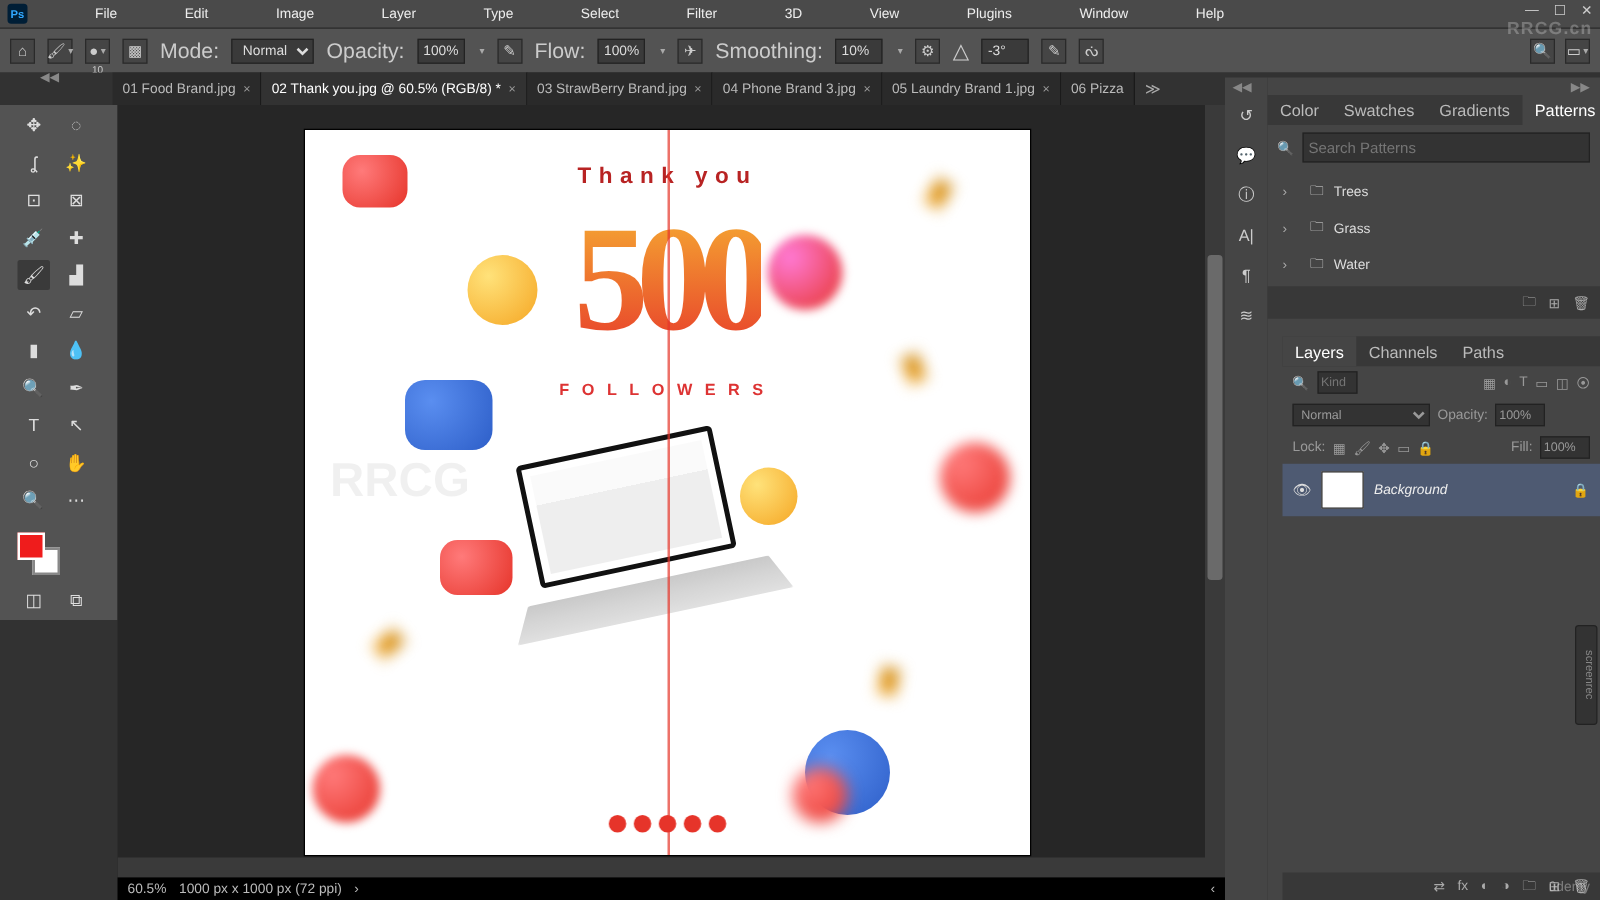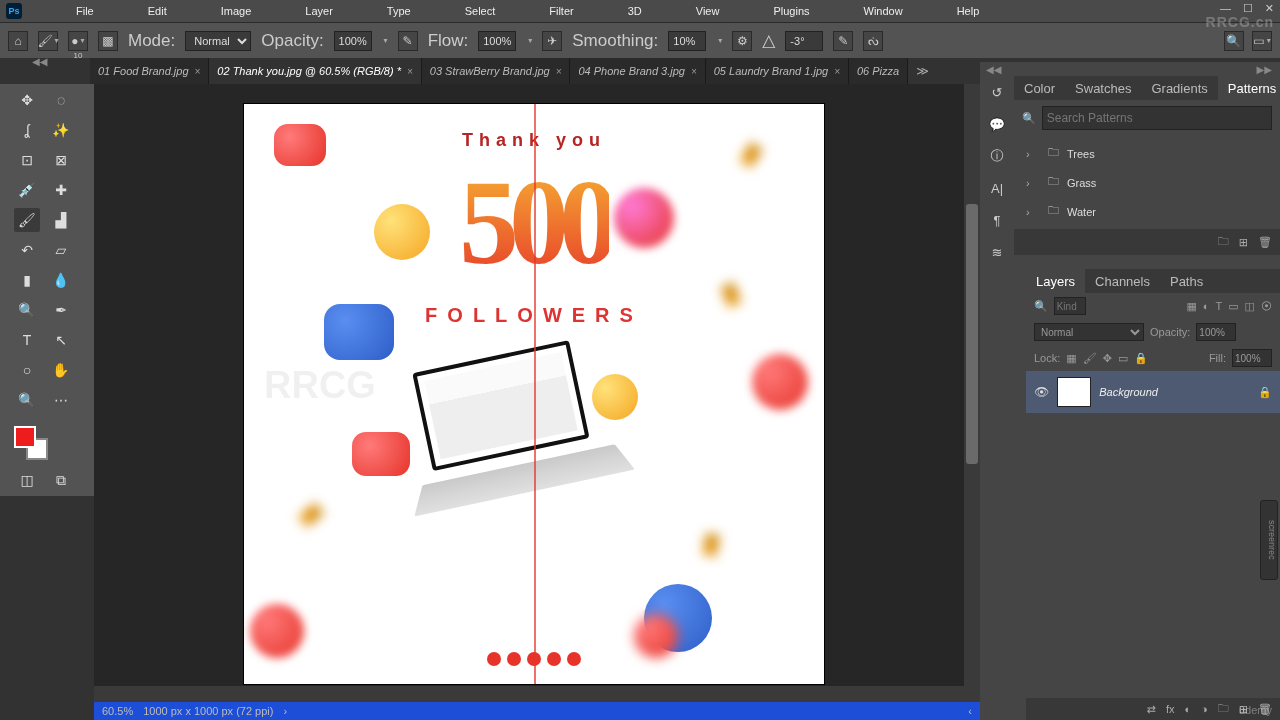--- a/index.html
+++ b/index.html
@@ -15,59 +15,59 @@
 .optionsbar { height: 36px; background: #535353; display: flex; align-items: center; padding: 0 8px; gap: 10px; border-top: 1px solid #2a2a2a; }
 .optionsbar .label { color: #ccc; font-size: 17px; }
 .optionsbar select, .optionsbar .valbox { background: #3a3a3a; color: #ddd; border: 1px solid #222; height: 20px; padding: 0 4px; font-size: 11px; }
 .optionsbar .valbox { width: 38px; text-align: left; display: inline-flex; align-items: center; }
 .arrow-down { font-size: 8px; margin-left: 2px; color: #aaa; }
 .optionsbar .icon { width: 20px; height: 20px; background: #454545; border: 1px solid #2a2a2a; display: flex; align-items: center; justify-content: center; font-size: 12px; color: #ccc; }
 .right-options { margin-left: auto; display: flex; gap: 8px; align-items: center; }
 
 
 .tabbar { height: 26px; background: #323232; display: flex; align-items: center; padding-left: 90px; gap: 0; position: relative; }
-.doc-tab { padding: 0 8px; height: 26px; display: flex; align-items: center; gap: 6px; color: #bbb; background: #2a2a2a; border-right: 1px solid #1a1a1a; font-size: 11px; font-style: italic; }
+.doc-tab { padding: 0 8px; height: 26px; display: flex; align-items: center; gap: 6px; color: #bbb; background: #2a2a2a; border-right: 1px solid #1a1a1a; font-size: 11px; }
 .doc-tab.active { background: #323232; color: #fff; }
 .doc-tab .close-x { font-size: 10px; color: #999; }
 .tabbar .collapse-l { position: absolute; left: 32px; top: -2px; color: #888; font-size: 10px; }
 .tabbar .overflow { margin-left: 4px; color: #aaa; font-size: 12px; padding: 0 4px; }
 
 
 .left-toolbar { position: absolute; left: 0; top: 84px; width: 94px; background: #535353; display: flex; flex-wrap: wrap; padding: 4px 14px; gap: 6px 8px; }
 .left-toolbar .tool { width: 26px; height: 24px; display: flex; align-items: center; justify-content: center; color: #ddd; font-size: 14px; border-radius: 2px; }
 .left-toolbar .tool.sel { background: #3a3a3a; }
 .color-swatches { margin-top: 8px; position: relative; width: 40px; height: 36px; }
 .color-swatches .fg { position: absolute; left: 0; top: 0; width: 22px; height: 22px; border: 2px solid #fff; }
 .color-swatches .bg { position: absolute; left: 12px; top: 12px; width: 22px; height: 22px; border: 2px solid #888; background: #fff; }
 
 
 .canvas-area { position: absolute; left: 94px; top: 84px; right: 300px; bottom: 18px; background: #262626; overflow: hidden; }
 .canvas { position: absolute; left: 150px; top: 20px; width: 580px; height: 580px; background: #fff; box-shadow: 0 0 0 1px #000; overflow: hidden; }
 .canvas .thankyou { position: absolute; top: 26px; left: 50%; transform: translateX(-50%); color: #b82323; font-weight: bold; letter-spacing: 6px; font-size: 18px; }
 .canvas .big500 { position: absolute; top: 50px; left: 50%; transform: translateX(-50%); font-size: 120px; font-weight: 800; font-family: Georgia, serif; background: linear-gradient(180deg,#f7b733,#e6342a); -webkit-background-clip: text; color: transparent; letter-spacing: -10px; }
-.canvas .followers { position: absolute; top: 200px; left: 50%; transform: translateX(-50%); color: #d33; font-weight: bold; letter-spacing: 10px; font-size: 20px; }
+.canvas .followers { position: absolute; top: 200px; left: 50%; transform: translateX(-50%); color: #d33; font-weight: bold; letter-spacing: 10px; font-size: 13px; }
 .canvas .laptop { position: absolute; top: 250px; left: 46%; transform: translate(-50%,0) rotate(-12deg); width: 210px; height: 150px; }
 .canvas .laptop .screen { width: 160px; height: 100px; background: #fff; border: 4px solid #111; border-radius: 4px; position: absolute; left: 20px; top: 0; }
 .canvas .laptop .screen::after { content:""; position:absolute; inset:6px; background: linear-gradient(180deg,#fafafa 30%, #eee 30%); }
 .canvas .laptop .keys { position: absolute; left: 0; top: 100px; width: 210px; height: 50px; background: linear-gradient(180deg,#c9c9c9,#e0e0e0); transform: perspective(300px) rotateX(55deg); border-radius: 2px; }
 .canvas .redline { position: absolute; left: 50%; top: 0; width: 2px; height: 100%; background: rgba(230,52,42,.7); }
 .bubble { position: absolute; border-radius: 50%; filter: blur(.5px); }
 .bub-red { background: radial-gradient(circle at 30% 30%, #ff7a7a, #e6342a); }
 .bub-yellow { background: radial-gradient(circle at 30% 30%, #ffe27a, #f5a623); }
 .bub-blue { background: radial-gradient(circle at 30% 30%, #5a8ef0, #2d5ec8); }
 .bub-pink { background: radial-gradient(circle at 30% 30%, #ff7ad5, #e6342a); }
 .confetti { position: absolute; width: 14px; height: 22px; background: linear-gradient(45deg,#f5a623,#c47d00); border-radius: 2px; filter: blur(6px); }
 .social-bar { position: absolute; bottom: 18px; left: 50%; transform: translateX(-50%); display: flex; gap: 6px; }
 .social-bar span { width: 14px; height: 14px; border-radius: 50%; background: #e6342a; }
 
 
 .canvas-area .vscroll { position: absolute; right: 0; top: 0; bottom: 0; width: 16px; background: #3a3a3a; }
 .canvas-area .vscroll .thumb { position: absolute; left: 2px; right: 2px; top: 120px; height: 260px; background: #6a6a6a; border-radius: 3px; }
 .canvas-area .hscroll { position: absolute; left: 0; right: 16px; bottom: 0; height: 16px; background: #3a3a3a; display: flex; align-items: center; }
-.statusbar { position: absolute; left: 94px; right: 300px; bottom: 0; height: 18px; background: #1d4ed8; display: flex; align-items: center; padding: 0 8px; gap: 10px; font-size: 10px; color: #bbb; }
+.statusbar { position: absolute; left: 94px; right: 300px; bottom: 0; height: 18px; background: #000000; display: flex; align-items: center; padding: 0 8px; gap: 10px; font-size: 10px; color: #bbb; }
 
 
 .dockstrip { position: absolute; right: 266px; top: 62px; width: 34px; background: #454545; bottom: 0; display: flex; flex-direction: column; align-items: center; gap: 12px; padding-top: 20px; }
 .dockstrip .ds-icon { width: 20px; height: 20px; color: #ccc; display: flex; align-items: center; justify-content: center; font-size: 13px; }
 .dockstrip .collapse-r { position: absolute; top: 2px; left: 6px; color: #888; font-size: 10px; }
 
 
 .right-panels { position: absolute; right: 0; top: 62px; bottom: 0; width: 266px; background: #454545; display: flex; flex-direction: column; }
 .right-panels .collapse-rr { position: absolute; top: 2px; right: 8px; color: #888; font-size: 10px; }
 .panel-tabs { display: flex; height: 24px; background: #383838; margin-top: 14px; }

